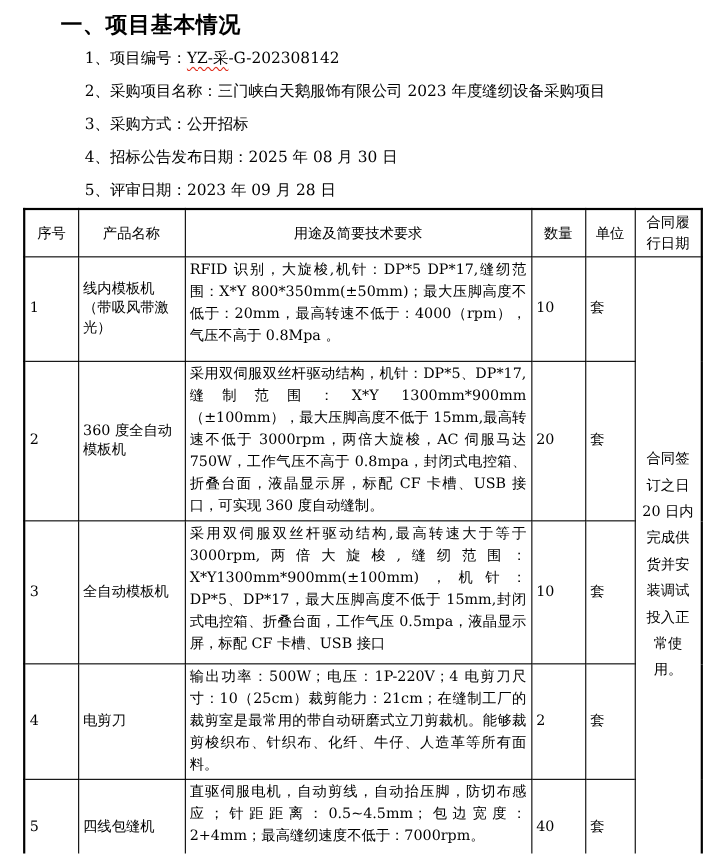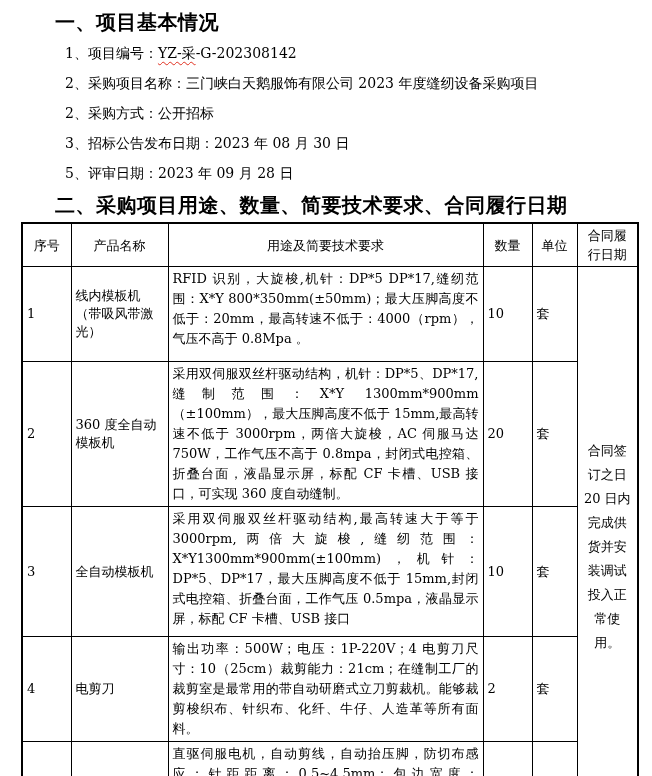--- a/index.html
+++ b/index.html
@@ -18,21 +18,21 @@
   .heading {
     font-size: 20px;
     font-weight: bold;
     margin: 6px 0 0 34px;
     line-height: 20px;
     letter-spacing: 0.5px;
     white-space: nowrap;
   }
   .item {
     font-size: 14px;
-    margin: 13px 0 0 44px;
+    margin: 13px 0 0 56px;
     line-height: 17px;
     white-space: nowrap;
   }
   .squiggle {
     text-decoration: underline;
     text-decoration-style: wavy;
     text-decoration-color: #e03020;
     text-decoration-thickness: 1px;
     text-underline-offset: 3px;
     text-decoration-skip-ink: none;
@@ -85,25 +85,24 @@
 </head>
 <body>
 
 <div class="doc">
 
   <div class="heading">一、项目基本情况</div>
 
   <p class="item"><span>1、项目编号：</span><span class="squiggle">YZ-采</span><span>-G-202308142</span></p>
 
   <p class="item">2、采购项目名称：三门峡白天鹅服饰有限公司 2023 年度缝纫设备采购项目</p>
-  <p class="item">2、采购方式：公开招标</p>
-  <p class="item">3、招标公告发布日期：2023 年 08 月 30 日</p>
+  <p class="item">3、采购方式：公开招标</p>
+  <p class="item">4、招标公告发布日期：2025 年 08 月 30 日</p>
   <p class="item">5、评审日期：2023 年 09 月 28 日</p>
 
-  <div class="heading second">二、采购项目用途、数量、简要技术要求、合同履行日期</div>
 
   <table class="spec-table">
     <colgroup>
       <col style="width:49px">
       <col style="width:97px">
       <col style="width:315px">
       <col style="width:49px">
       <col style="width:45px">
       <col style="width:61px">
     </colgroup>

